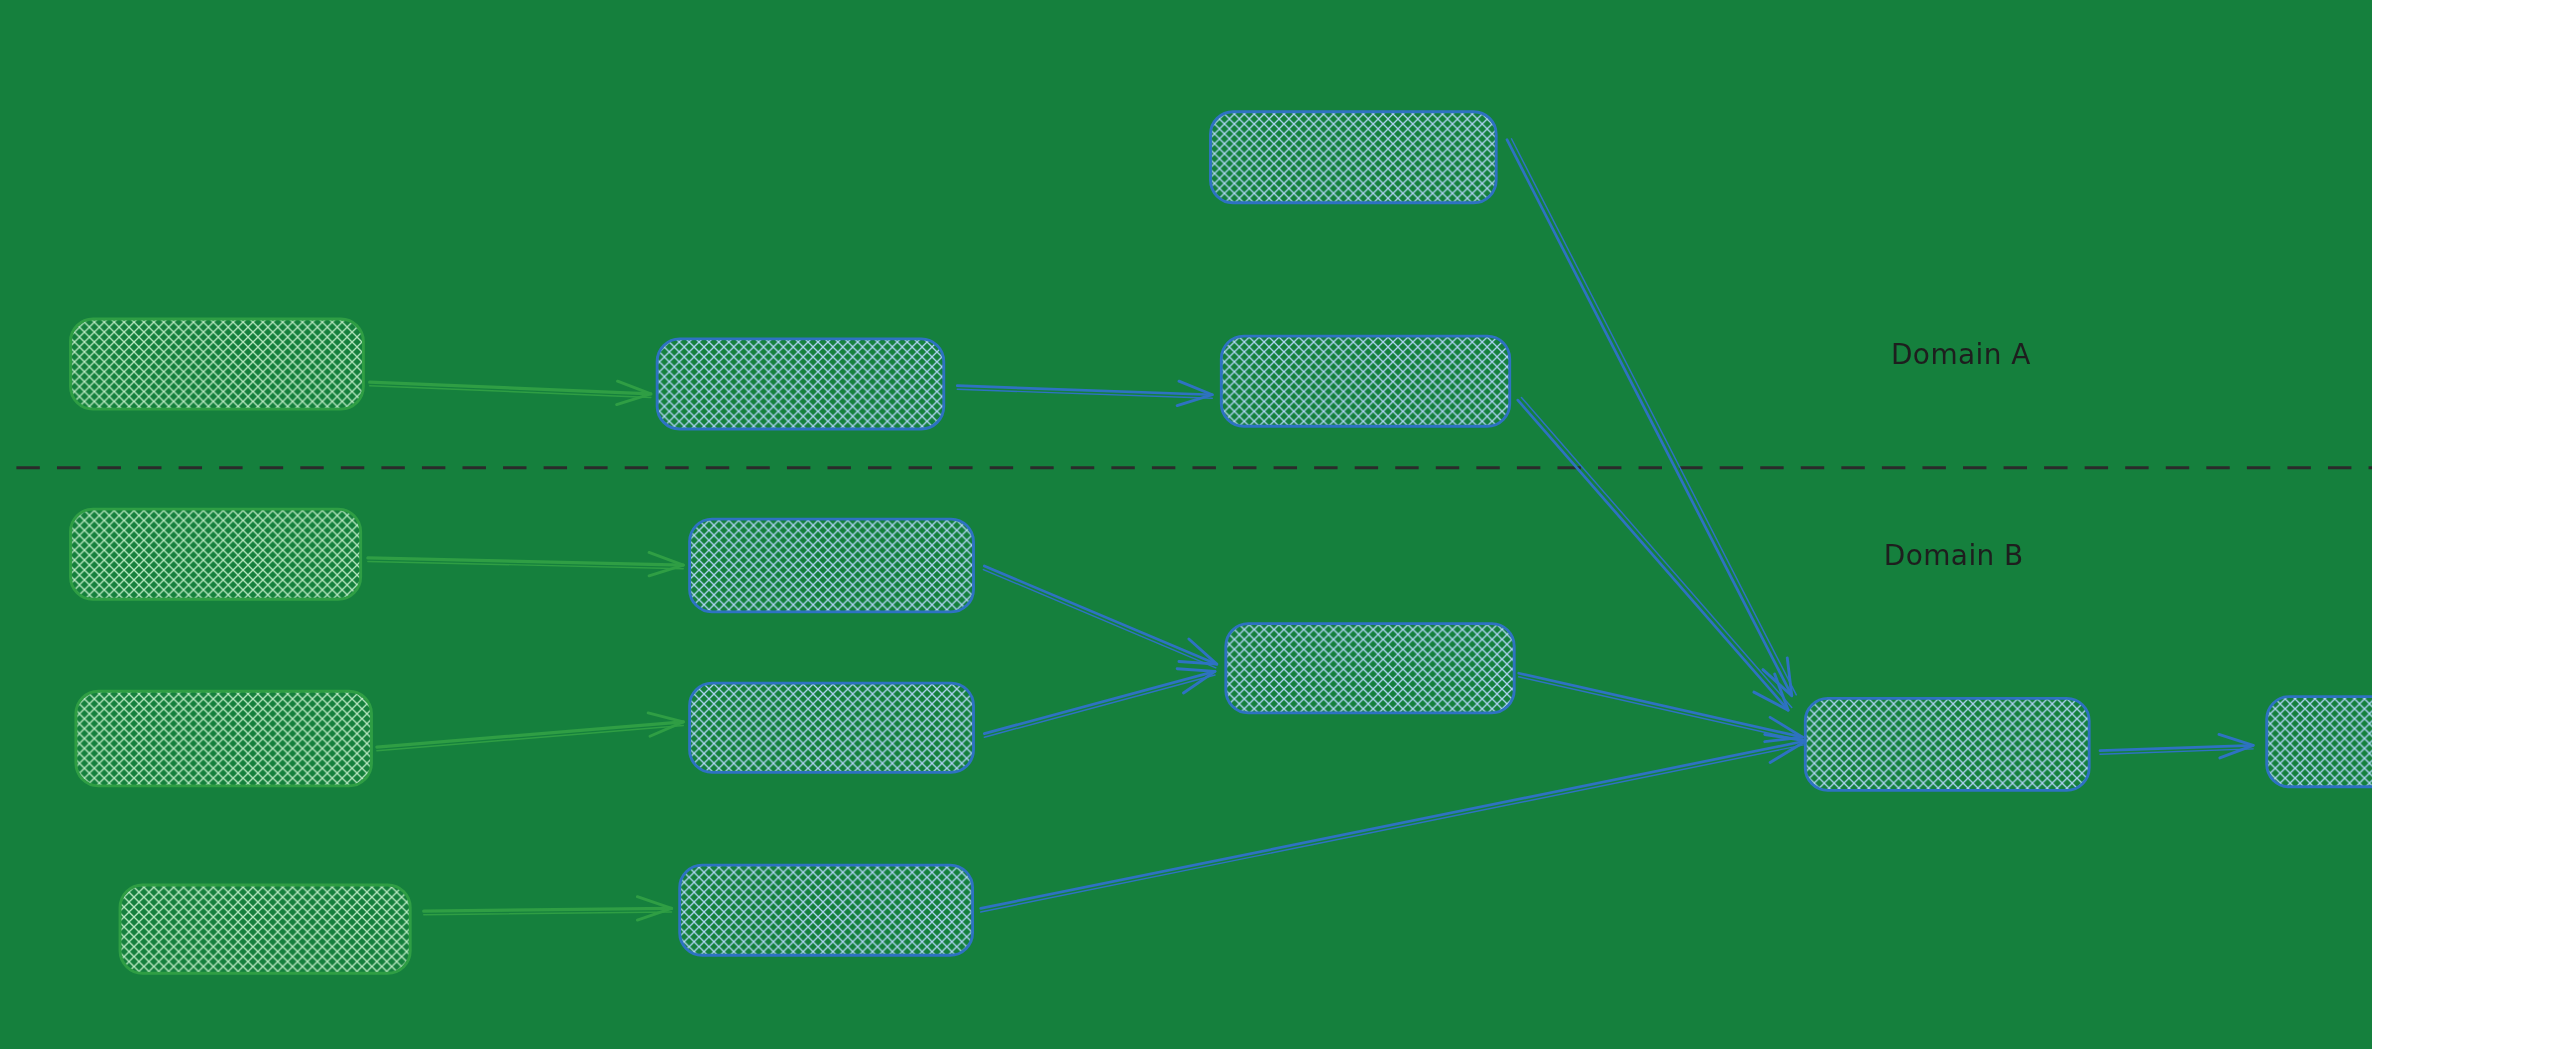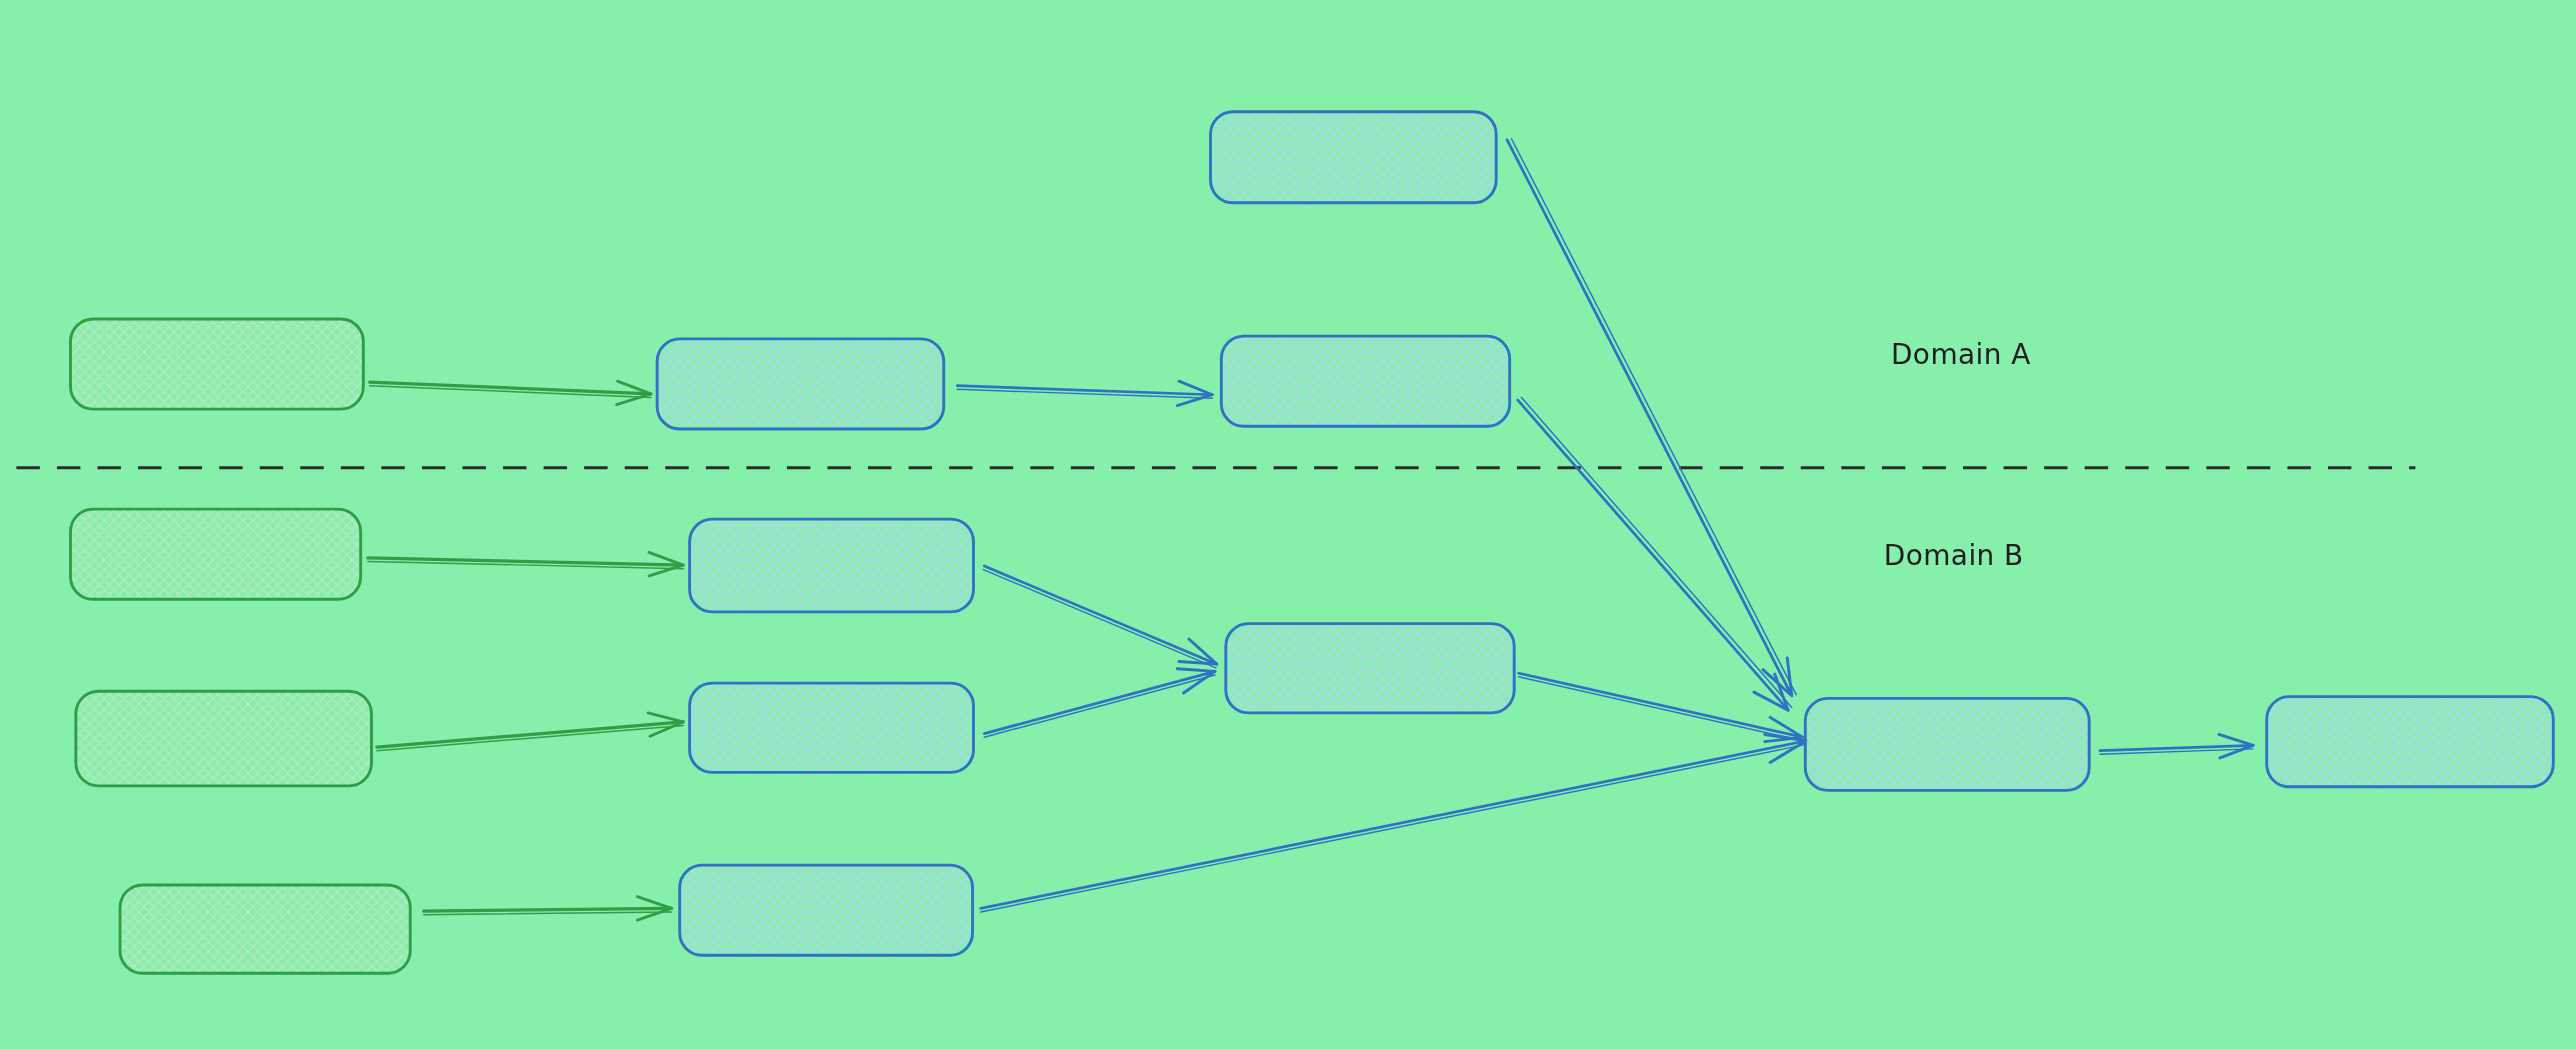--- a/index.html
+++ b/index.html
@@ -1,16 +1,16 @@
 <!DOCTYPE html>
 <html style="font-size:14.4px"><head>
 <meta charset="utf-8">
 <style>
   html,body{margin:0;padding:0;background:#ffffff;}
-  .canvas{position:relative;width:2576px;height:1049px;background:#86efac;overflow:hidden;}
+  .canvas{position:relative;width:2372px;height:1049px;background:#15803d;overflow:hidden;}
   svg{display:block;}
   .node{stroke-width:3.2;}
   .node.blue{stroke:#2e72c2;fill:url(#hatchBlue);}
   .node.green{stroke:#2f9e44;fill:url(#hatchGreen);}
   .edge{fill:none;stroke-linecap:round;stroke-linejoin:round;}
   .edge.blue{stroke:#2e72c2;}
   .edge.green{stroke:#2f9e44;}
   .edge .shaft{stroke-width:3;}
   .edge.green .shaft{stroke-width:3.6;}
   .edge .shaft2{stroke-width:1.6;}

